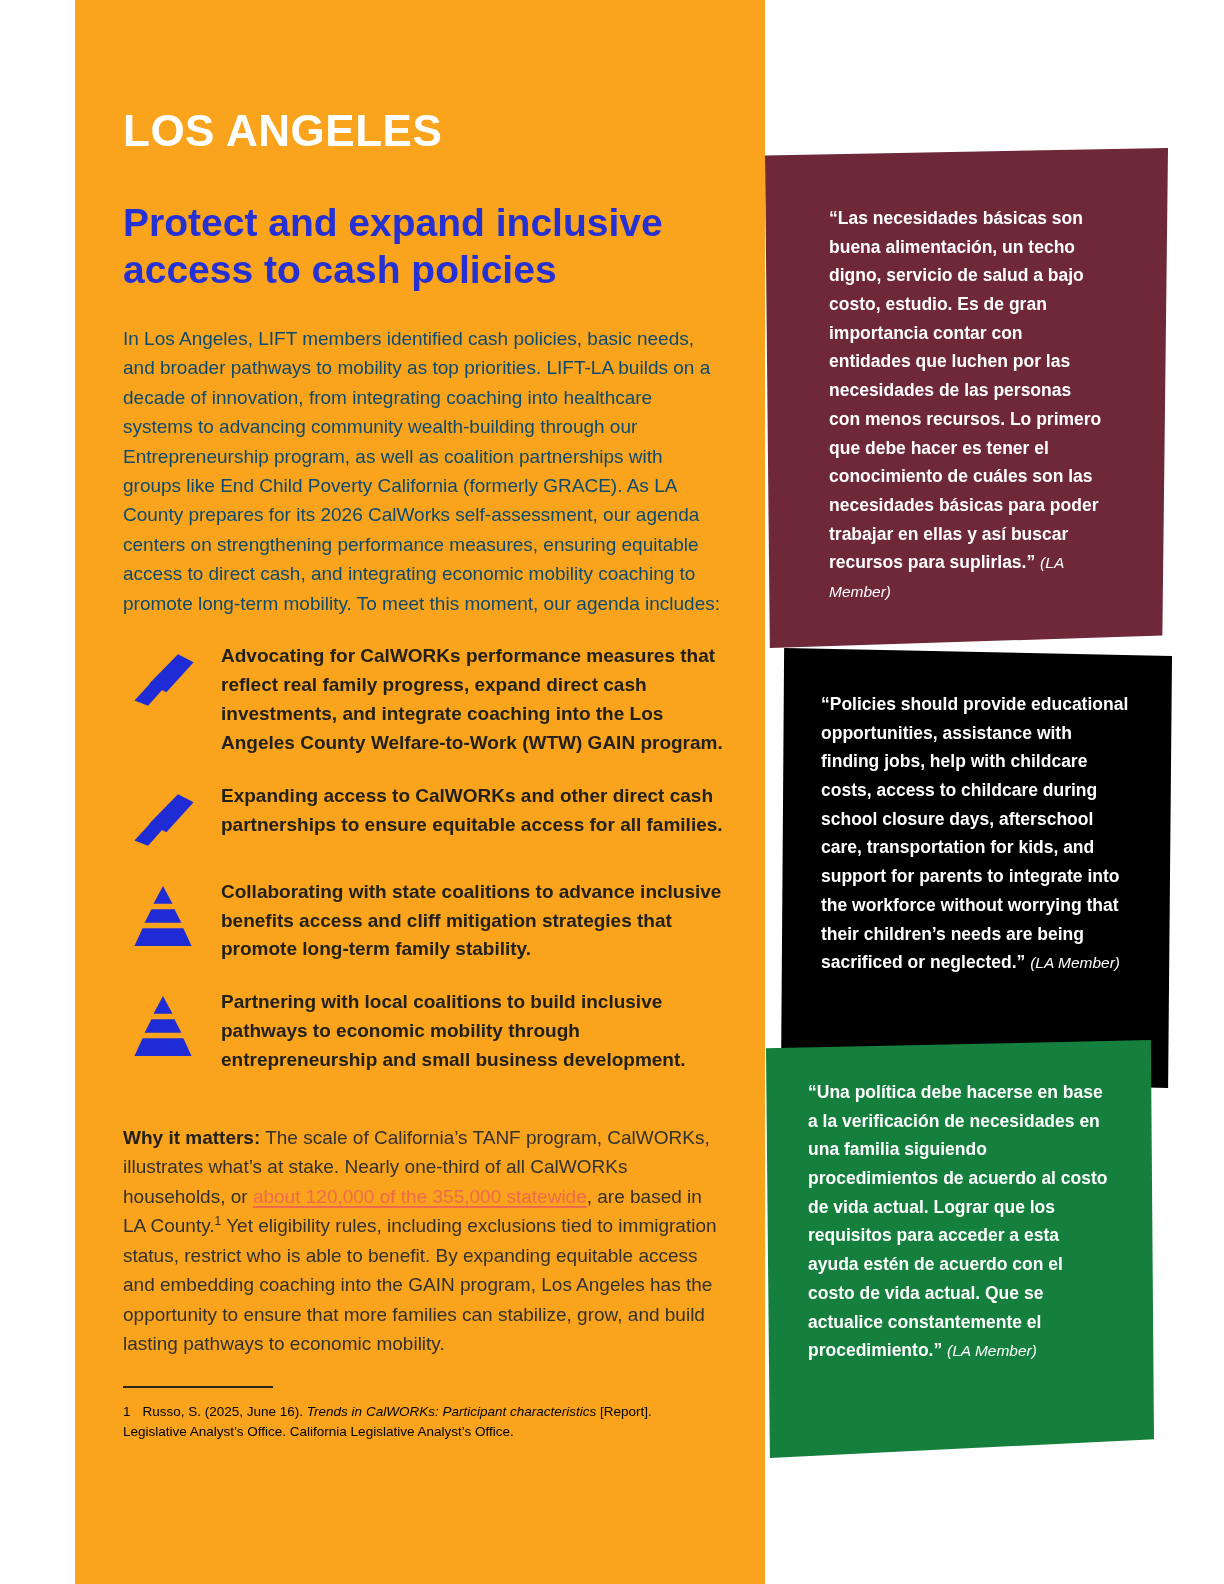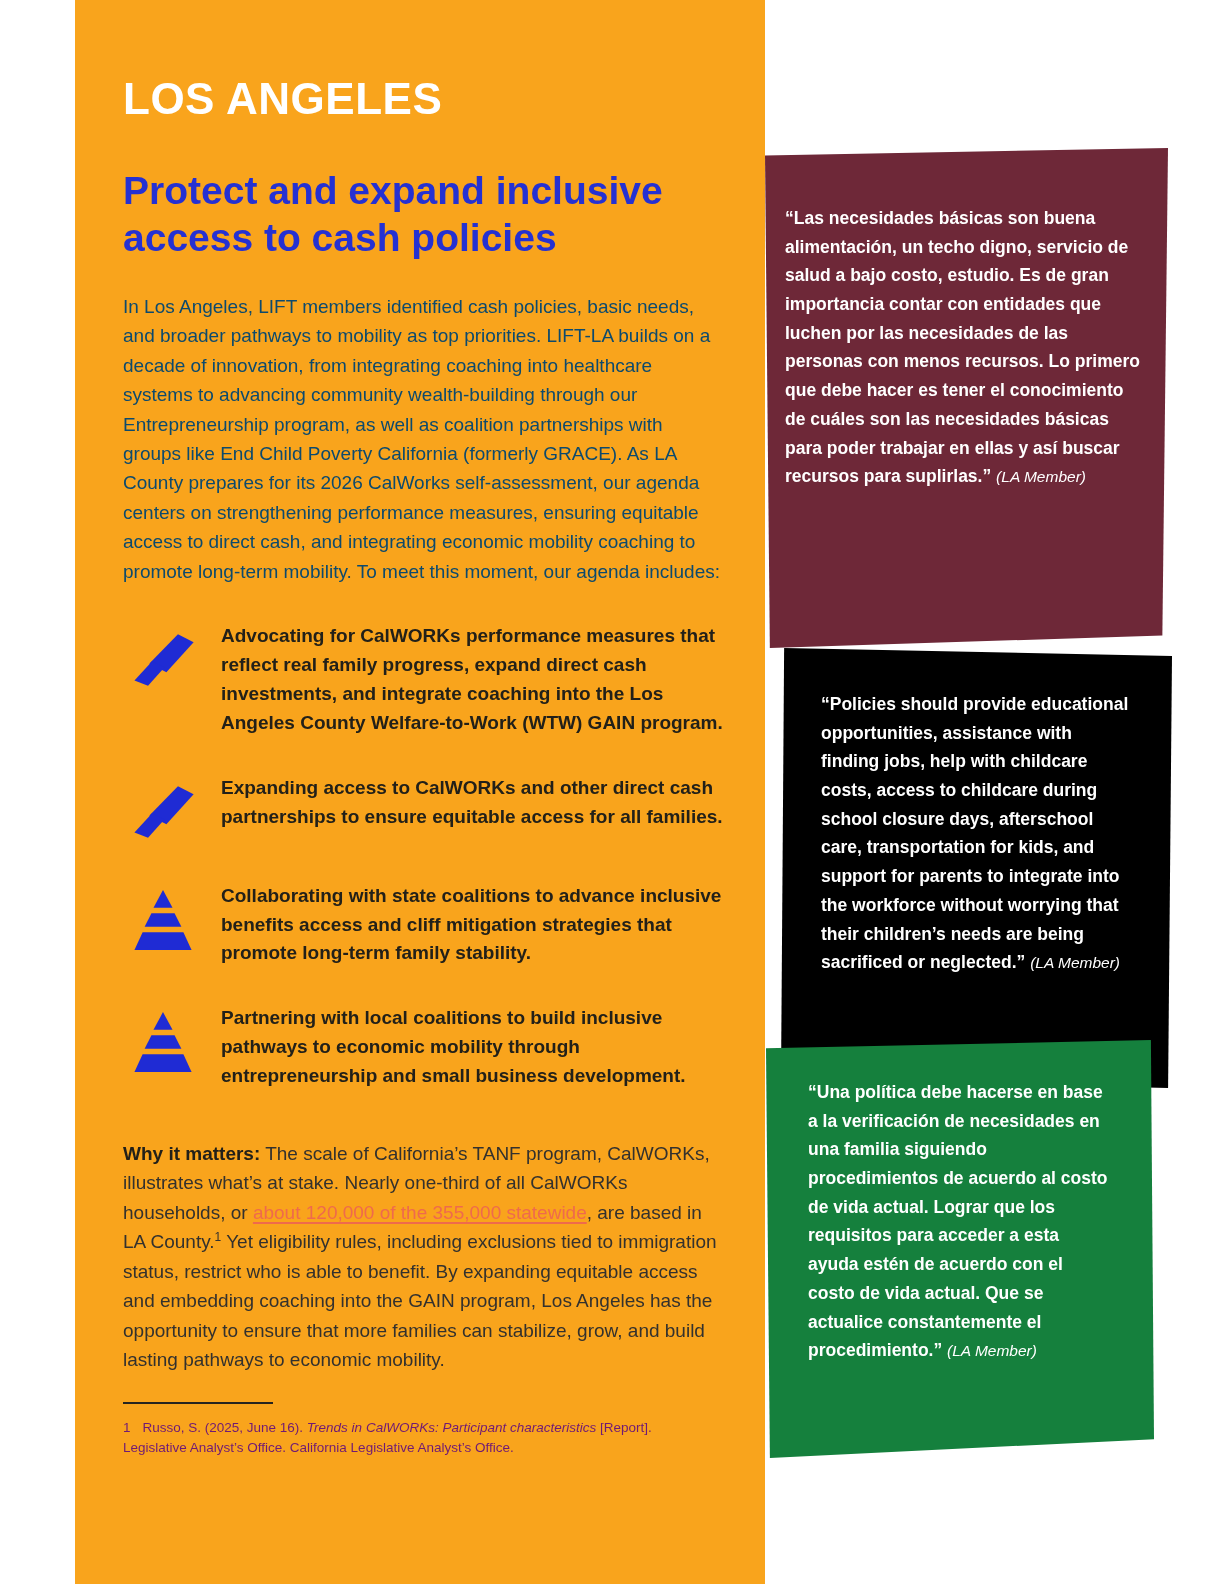--- a/index.html
+++ b/index.html
@@ -15,21 +15,21 @@
     margin: 0 auto;
   }
 
   .orange-panel {
     position: absolute;
     left: 75px;
     top: 0;
     width: 690px;
     height: 1584px;
     background: #F9A41C;
-    padding: 76px 42px 40px 48px;
+    padding: 108px 42px 40px 48px;
   }
 
   .kicker {
     color: #ffffff;
     font-size: 44px;
     font-weight: 800;
     letter-spacing: 0.5px;
     line-height: 1.05;
     font-stretch: condensed;
   }
@@ -50,21 +50,21 @@
     line-height: 1.55;
     color: #0c4a6e;
     max-width: 600px;
   }
 
   .bullets { margin-top: 6px; }
 
   .bullet {
     display: flex;
     gap: 18px;
-    margin-top: 36px;
+    margin-top: 24px;
     align-items: flex-start;
   }
 
   .bullet-icon-box {
     flex: 0 0 80px;
     display: flex;
     justify-content: center;
     padding-top: 4px;
   }
   .bullet-icon-box svg { width: 68px; height: 68px; }
@@ -97,21 +97,21 @@
   .footnote-rule {
     width: 150px;
     height: 2px;
     background: #262420;
     margin: 28px 0 10px 0;
   }
 
   .footnote {
     font-size: 13.5px;
     line-height: 1.5;
-    color: #701a75;
+    color: #000000;
     max-width: 560px;
   }
   .footnote .fn-marker { margin-right: 12px; }
 
   .page-number {
     position: absolute;
     left: 44px;
     bottom: 56px;
     font-size: 15px;
     font-weight: 600;
@@ -129,21 +129,21 @@
   .quote em {
     font-weight: 400;
     font-style: italic;
     font-size: 15.5px;
   }
 
   .q1 {
     left: 765px; top: 148px;
     width: 403px; height: 500px;
     background: #6E2838;
-    padding: 56px 20px;
+    padding: 56px 64px;
     clip-path: polygon(0% 1.5%, 100% 0%, 98.6% 97.5%, 1.2% 100%);
   }
 
   .q2 {
     left: 781px; top: 648px;
     width: 391px; height: 440px;
     background: #000000;
     padding: 42px 40px;
     clip-path: polygon(0.8% 0%, 100% 1.8%, 99% 100%, 0% 98%);
   }

